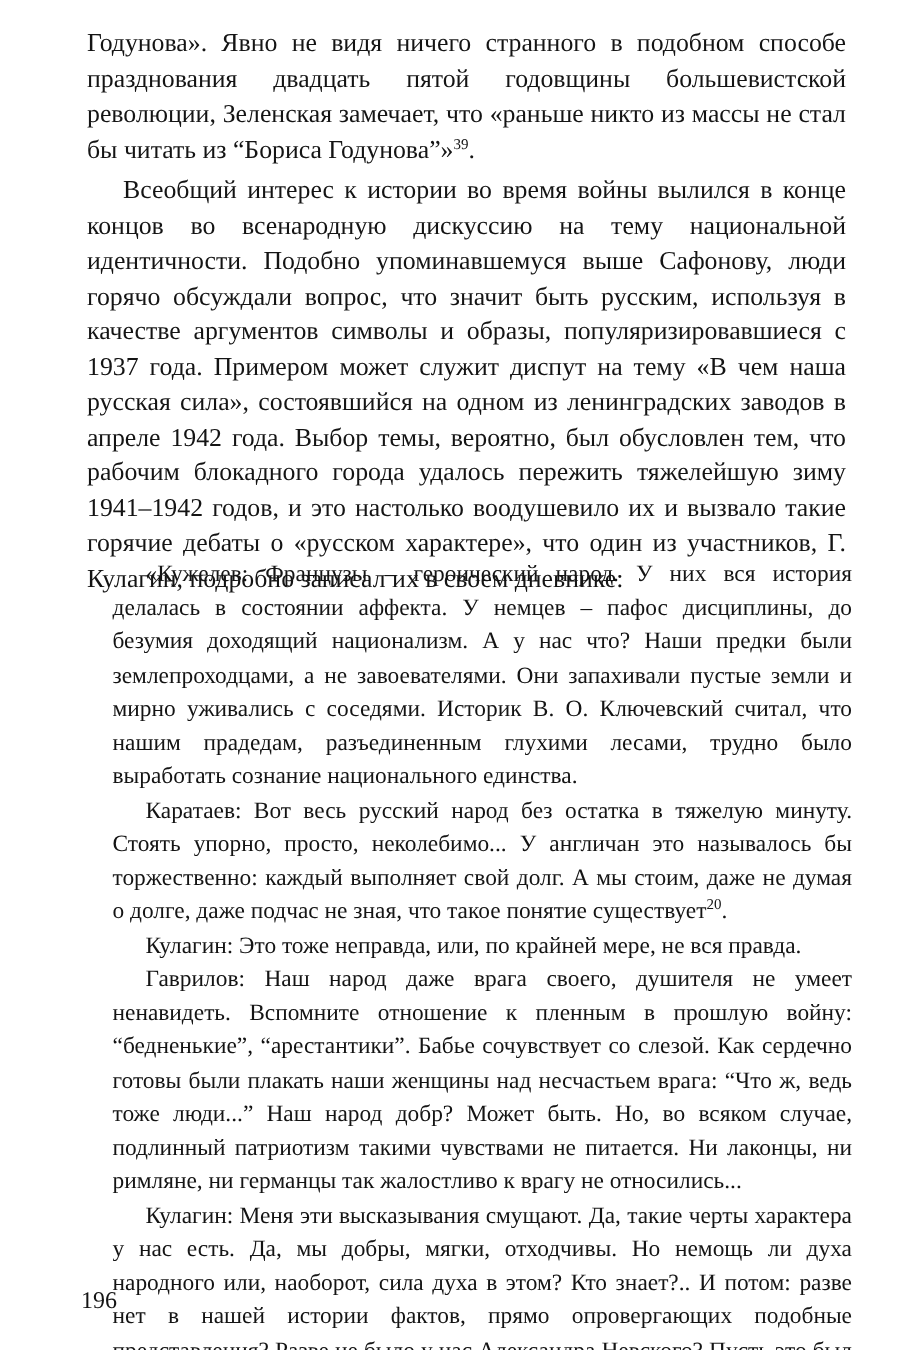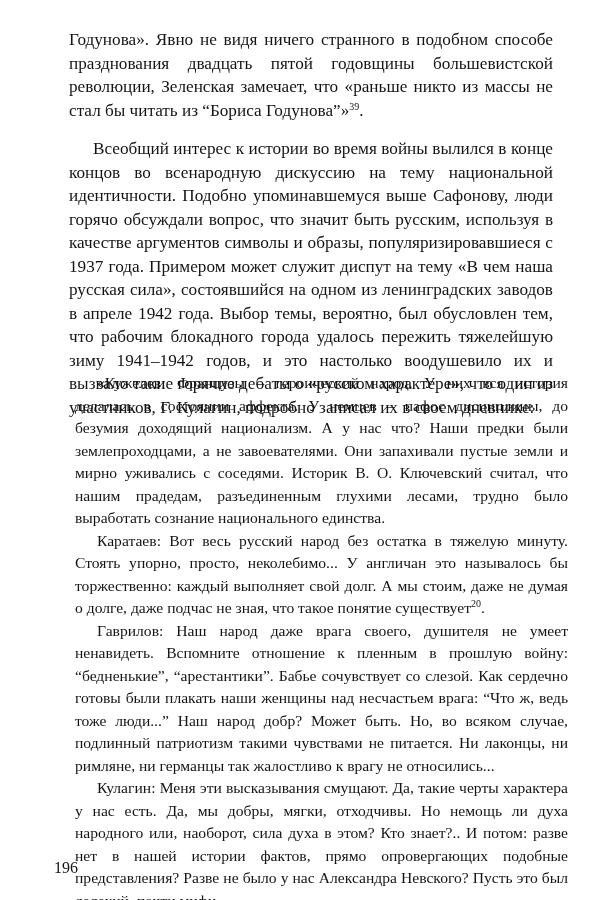--- a/index.html
+++ b/index.html
@@ -1,21 +1,21 @@
 <!DOCTYPE html>
 <html><head>
 <meta charset="utf-8">
 <style>
   html, body { margin: 0; padding: 0; background: #ffffff; }
   body { width: 600px; height: 900px; position: relative; overflow: hidden; color: #141414; }
   .page { position: absolute; left: 0; top: 0; width: 600px; height: 900px; }
   .main { position: absolute; left: 54px; top: 13px; width: 514px;
           font-family: "Liberation Serif", serif; font-size: 17.2px; line-height: 23.5px;
           text-align: justify; }
-  .main p { margin: 15px; }
+  .main p { margin: 4px; }
   .main p.indent { text-indent: 24px; }
   .quote { position: absolute; left: 75px; top: 372px; width: 493px;
            font-family: "Liberation Serif", serif; font-size: 15.6px; line-height: 22.5px;
            text-align: justify; }
   .quote p { margin: 0; text-indent: 22px; }
   sup { font-size: 10px; line-height: 0; vertical-align: 6px; }
   .page-number { position: absolute; left: 54px; top: 859px;
                  font-family: Liberation Serif, serif; font-size: 16px; }
 </style>
 </head>
@@ -23,18 +23,19 @@
 
 <div class="page">
   <div class="main">
     <p><span>Годунова». Явно не видя ничего странного в подобном способе празднования двадцать пятой годовщины большевистской революции, Зеленская замечает, что «раньше никто из массы не стал бы читать из “Бориса Годунова”»</span><sup>39</sup><span>.</span></p>
     <p class="indent">Всеобщий интерес к истории во время войны вылился в конце концов во всенародную дискуссию на тему национальной идентичности. Подобно упоминавшемуся выше Сафонову, люди горячо обсуждали вопрос, что значит быть русским, используя в качестве аргументов символы и образы, популяризировавшиеся с 1937 года. Примером может служит диспут на тему «В чем наша русская сила», состоявшийся на одном из ленинградских заводов в апреле 1942 года. Выбор темы, вероятно, был обусловлен тем, что рабочим блокадного города удалось пережить тяжелейшую зиму 1941–1942 годов, и это настолько воодушевило их и вызвало такие горячие дебаты о «русском характере», что один из участников, Г. Кулагин, подробно записал их в своем дневнике:</p>
   </div>
 
   <div class="quote">
     <p>«Кужелев: Французы – героический народ. У них вся история делалась в состоянии аффекта. У немцев – пафос дисциплины, до безумия доходящий национализм. А у нас что? Наши предки были землепроходцами, а не завоевателями. Они запахивали пустые земли и мирно уживались с соседями. Историк В. О. Ключевский считал, что нашим прадедам, разъединенным глухими лесами, трудно было выработать сознание национального единства.</p>
     <p><span>Каратаев: Вот весь русский народ без остатка в тяжелую минуту. Стоять упорно, просто, неколебимо... У англичан это называлось бы торжественно: каждый выполняет свой долг. А мы стоим, даже не думая о долге, даже подчас не зная, что такое понятие существует</span><sup>20</sup><span>.</span></p>
+    <p>Кулагин: Это тоже неправда, или, по крайней мере, не вся правда.</p>
     <p>Гаврилов: Наш народ даже врага своего, душителя не умеет ненавидеть. Вспомните отношение к пленным в прошлую войну: “бедненькие”, “арестантики”. Бабье сочувствует со слезой. Как сердечно готовы были плакать наши женщины над несчастьем врага: “Что ж, ведь тоже люди...” Наш народ добр? Может быть. Но, во всяком случае, подлинный патриотизм такими чувствами не питается. Ни лаконцы, ни римляне, ни германцы так жалостливо к врагу не относились...</p>
     <p>Кулагин: Меня эти высказывания смущают. Да, такие черты характера у нас есть. Да, мы добры, мягки, отходчивы. Но немощь ли духа народного или, наоборот, сила духа в этом? Кто знает?.. И потом: разве нет в нашей истории фактов, прямо опровергающих подобные представления? Разве не было у нас Александра Невского? Пусть это был далекий, почти мифи-</p>
   </div>
 
   <div class="page-number">196</div>
 </div>
 
 </body></html>

